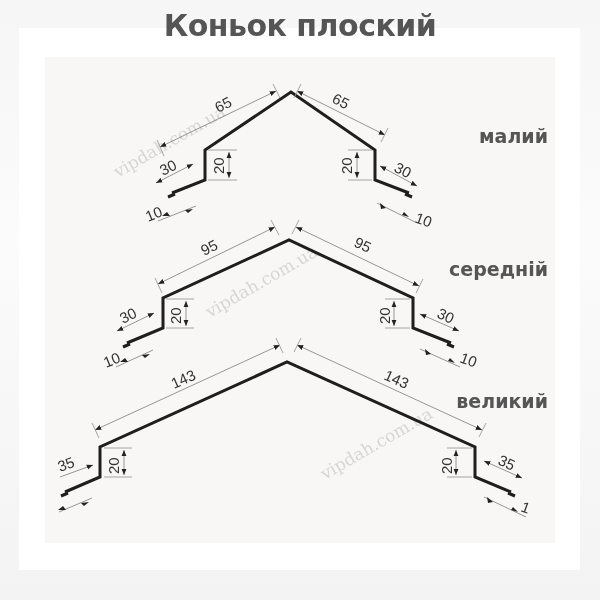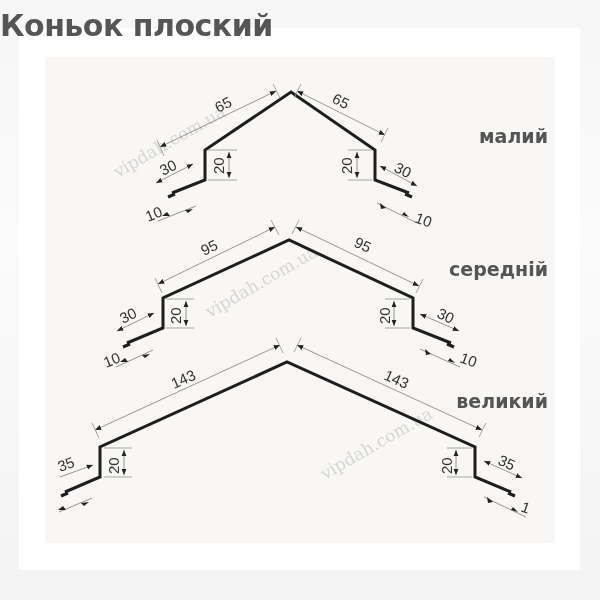--- a/index.html
+++ b/index.html
@@ -7,21 +7,21 @@
     width: 600px; height: 600px; overflow: hidden;
     background: linear-gradient(180deg, #f6f6f6 0%, #fbfbfb 40%, #f3f3f3 100%);
     position: relative;
     font-family: "DejaVu Sans", sans-serif;
   }
   .card {
     position: absolute; left: 19px; top: 28px; width: 561px; height: 542px;
     background: #ffffff;
   }
   .title {
-    position: absolute; left: 0; top: 8px; width: 600px; text-align: left;
+    position: absolute; left: 0; top: 8px; width: 600px; text-align: center;
     font-family: "DejaVu Sans", sans-serif; font-weight: bold;
     font-size: 30px; color: #555555; letter-spacing: -0.5px;
     z-index: 3;
   }
   .panel {
     position: absolute; left: 45px; top: 57px; width: 510px; height: 486px;
     background: #f8f7f5;
   }
   svg.diagram { position: absolute; left: 0; top: 0; width: 600px; height: 600px; z-index: 2; }
   .profile { fill: none; stroke: #1e1e1e; stroke-width: 3; stroke-linejoin: miter; }

